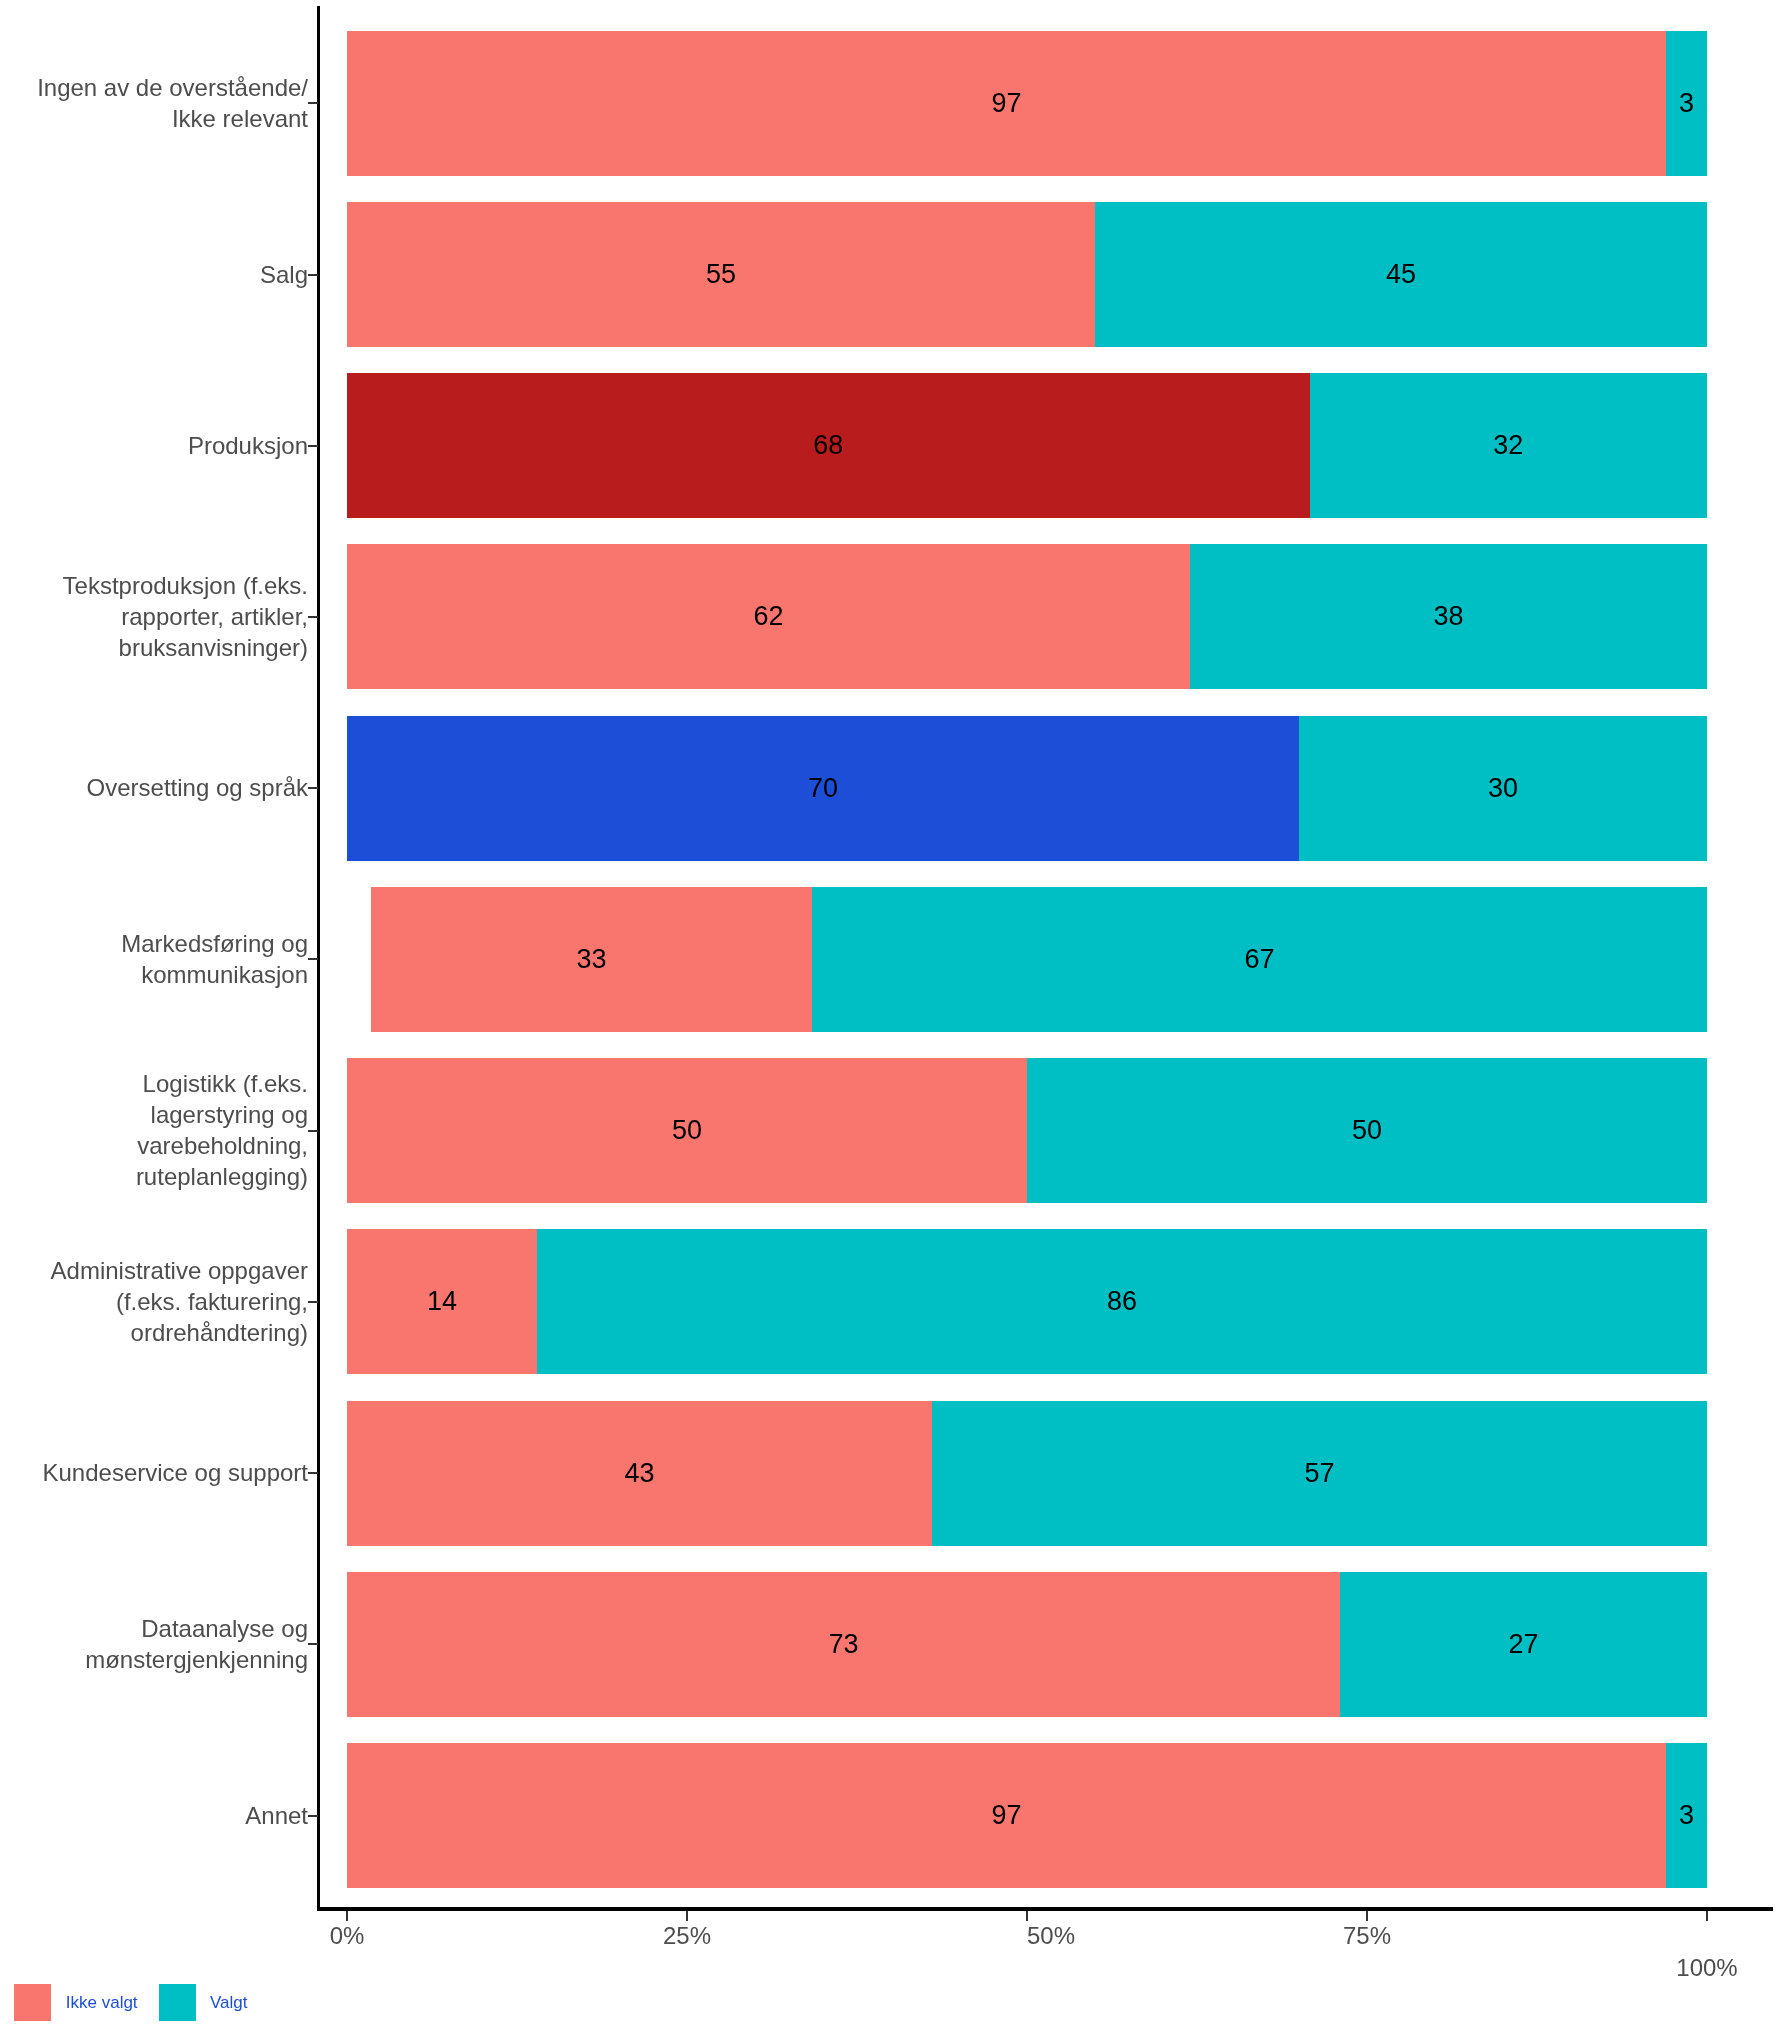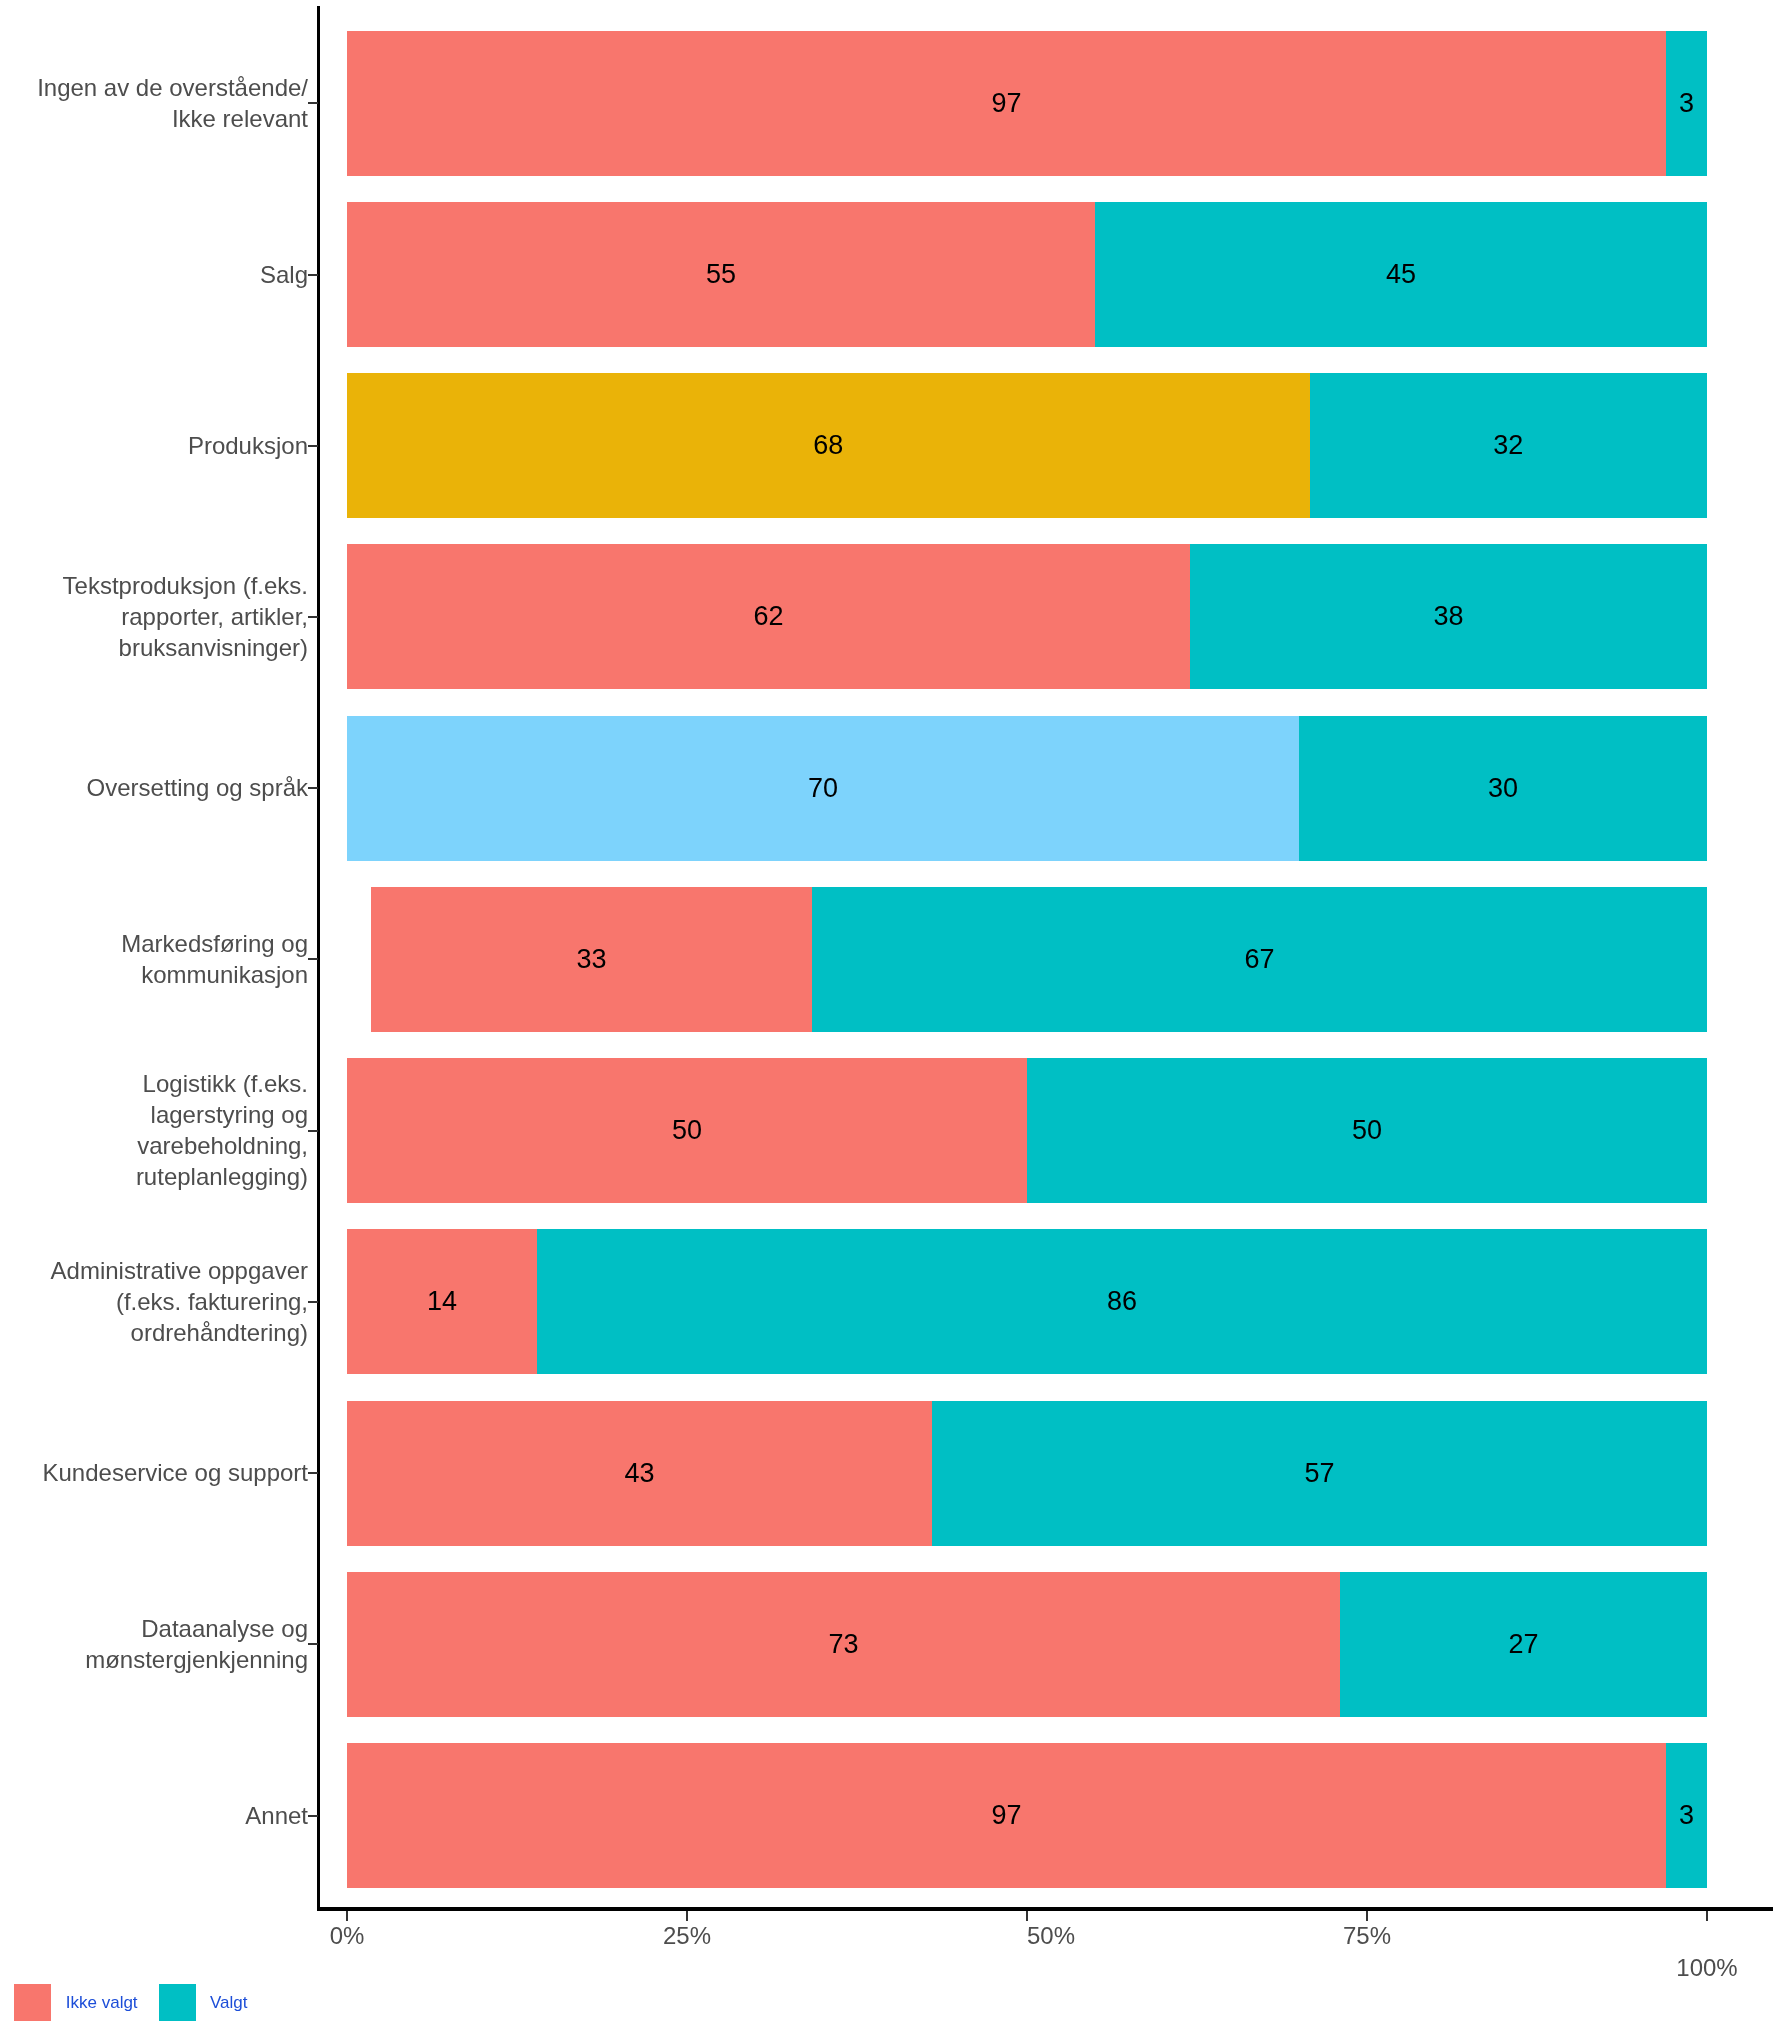--- a/index.html
+++ b/index.html
@@ -187,21 +187,21 @@
             </div>
             <div class="seg" style="width: 612px; background: rgb(0, 191, 196);">
               <span class="seg-label">45</span>
             </div>
           </div>
         </div>
         <div class="chart-row" style="top: 0px;">
           <div class="row-label" style="top: 430px;">Produksjon</div>
           <div class="tick-mark" style="top: 445px;"></div>
           <div class="bar-track" style="top: 373px; height: 145px;">
-            <div class="seg" style="width: 1054px; background: #eab308;">
+            <div class="seg" style="width: 1054px; background: #b91c1c;">
               <span class="seg-label">68</span>
             </div>
             <div class="seg" style="width: 435px; background: rgb(0, 191, 196);">
               <span class="seg-label">32</span>
             </div>
           </div>
         </div>
         <div class="chart-row" style="top: 0px;">
           <div class="row-label" style="top: 570px;">Tekstproduksjon (f.eks.
 rapporter, artikler,
@@ -213,21 +213,21 @@
             </div>
             <div class="seg" style="width: 517px; background: rgb(0, 191, 196);">
               <span class="seg-label">38</span>
             </div>
           </div>
         </div>
         <div class="chart-row" style="top: 0px;">
           <div class="row-label" style="top: 772px;">Oversetting og språk</div>
           <div class="tick-mark" style="top: 787px;"></div>
           <div class="bar-track" style="top: 716px; height: 145px;">
-            <div class="seg" style="width: 952px; background: #7dd3fc;">
+            <div class="seg" style="width: 952px; background: #1d4ed8;">
               <span class="seg-label">70</span>
             </div>
             <div class="seg" style="width: 408px; background: rgb(0, 191, 196);">
               <span class="seg-label">30</span>
             </div>
           </div>
         </div>
         <div class="chart-row" style="top: 0px;">
           <div class="row-label" style="top: 928px;">Markedsføring og
 kommunikasjon</div>

